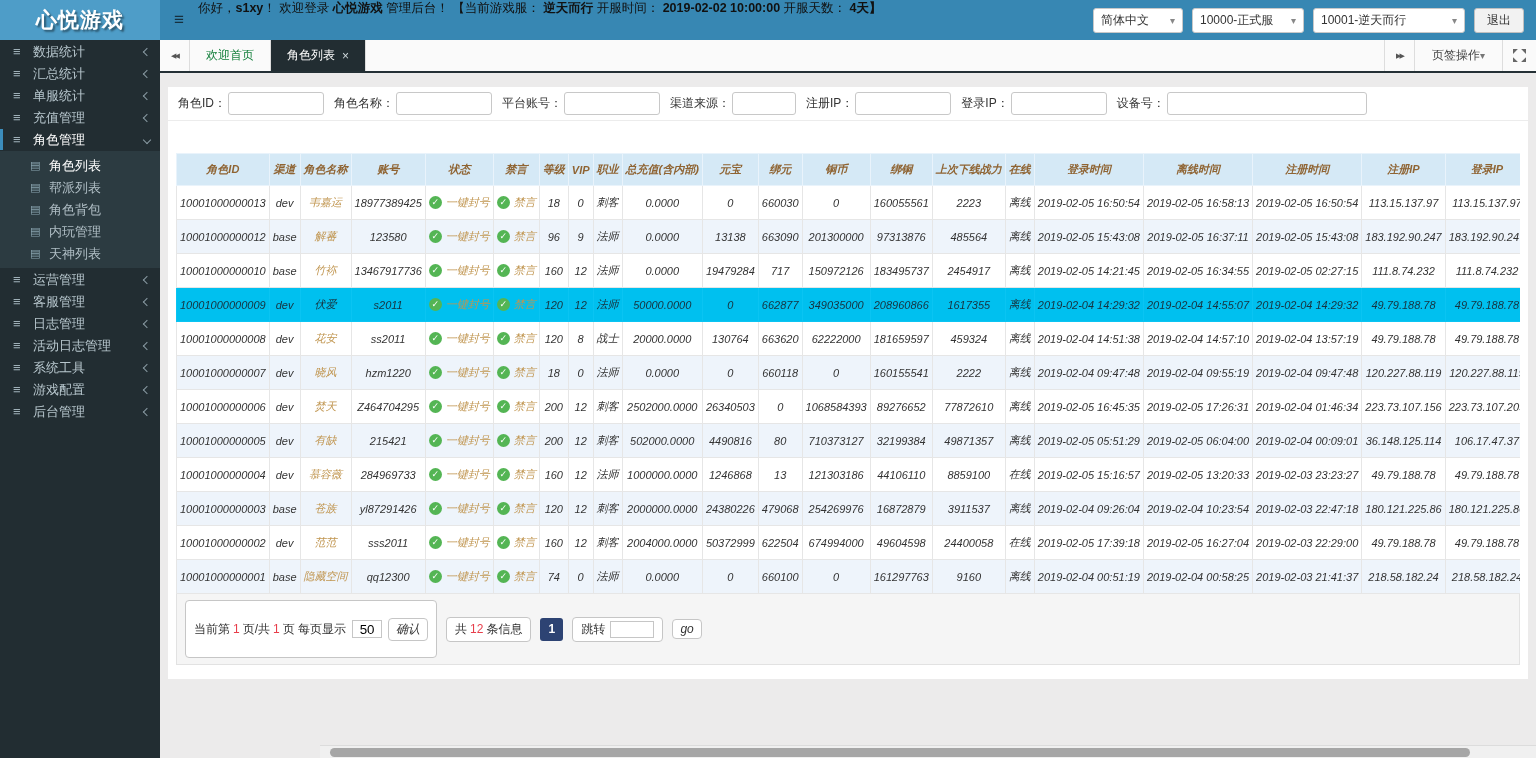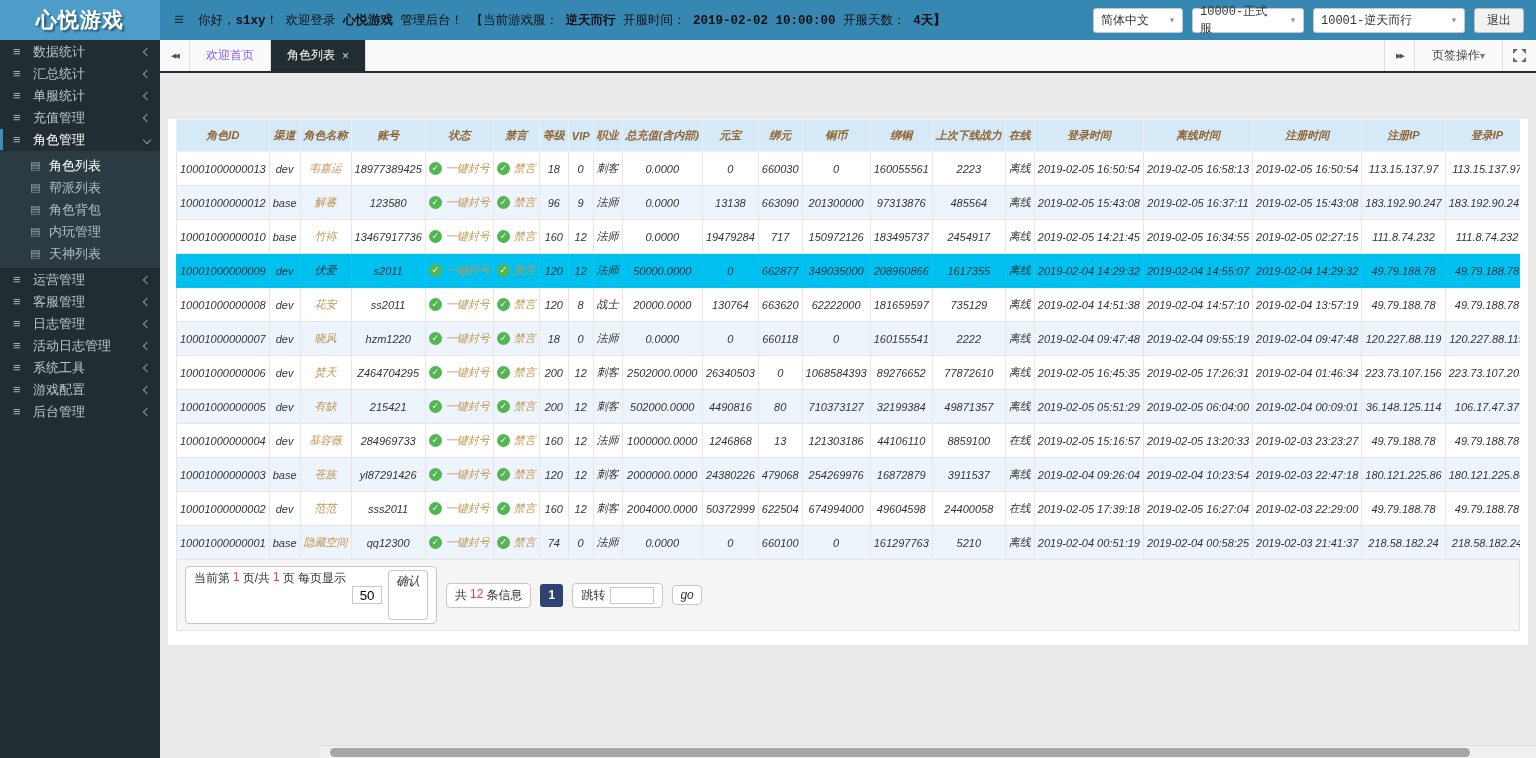--- a/index.html
+++ b/index.html
@@ -1,21 +1,21 @@
 <!DOCTYPE html>
 <html><head>
 <meta charset="utf-8">
 <style>
   * { box-sizing: border-box; margin: 0; padding: 0; }
   html,body { width:1536px; height:758px; overflow:hidden;
     font-family:"Liberation Sans","DejaVu Sans",sans-serif; font-size:12px; background:#ecebeb; }
 
   
   .header { position:absolute; top:0; left:0; width:1536px; height:40px;
-    background:#3787b3; display:flex; align-items:center; z-index:20;font-family:Liberation Mono, monospace; }
+    background:#3787b3; display:flex; z-index:20; }
   .logo { width:160px; height:40px; background:#4e9dc8; color:#fff; font-size:21px;
     font-weight:bold; display:flex; align-items:center; justify-content:center;
     text-shadow:2px 2px 2px rgba(0,0,0,.45); letter-spacing:1px; }
   .hamburger { width:38px; height:40px; display:flex; align-items:center; justify-content:center;
     color:#16303f; font-size:17px; cursor:pointer; }
   .welcome { color:#111; font-size:12.5px; white-space:nowrap; }
   .welcome .b { font-weight:bold; }
   .header-right { margin-left:auto; display:flex; align-items:center; gap:9px; padding-right:12px; }
   .hsel { background:#fff; border:1px solid #c8c8c8; border-radius:3px; height:25px;
     display:flex; align-items:center; padding:0 7px; color:#333; cursor:pointer; }
@@ -39,21 +39,21 @@
   .sub-item .micon { width:19px; font-size:11px; color:#8aa4af; }
   .sub-item.current { color:#fff; }
 
   
   .main { position:absolute; top:40px; left:160px; right:0; bottom:0; background:#ecebeb; overflow:hidden; }
 
   
   .tabbar { height:33px; background:#fafafa; border-bottom:2px solid #243035; display:flex; align-items:stretch; }
   .tab-nav { width:30px; display:flex; align-items:center; justify-content:center;
     color:#555; font-size:7px; letter-spacing:-2px; border-right:1px solid #ddd; cursor:pointer; }
-  .tab { display:flex; align-items:center; padding:0 16px; color:#8b5cf6; border-right:1px solid #ddd;
+  .tab { display:flex; align-items:center; padding:0 16px; color:#15803d; border-right:1px solid #ddd;
     cursor:pointer; background:#fafafa; }
   .tab.active { background:#222d32; color:#fff; }
   .tab .close { margin-left:7px; font-size:12px; color:#cfd8dc; cursor:pointer; }
   .tab-spacer { flex:1; }
   .tab-right { display:flex; align-items:stretch; }
   .tab-right > div { border-left:1px solid #ddd; display:flex; align-items:center; justify-content:center; cursor:pointer; }
   .tab-next { width:30px; color:#555; font-size:7px; letter-spacing:-2px; }
   .tab-ops { width:88px; color:#444; }
   .tab-ops .caret { font-size:10px; color:#777; }
   .tab-expand { width:34px; }
@@ -85,21 +85,21 @@
   .name-link { color:#c0954f; cursor:pointer; }
   .badge-action { color:#c0954f; cursor:pointer; display:inline-flex; align-items:center; gap:4px; }
   .check-icon { display:inline-block; width:13px; height:13px; border-radius:50%; background:#54b554;
     color:#fff; font-size:9px; line-height:13px; text-align:center; }
   .check-icon::before { content:"✓"; }
 
   
   .pager { display:flex; align-items:center; gap:9px; margin:0 8px; padding:6px 8px;
     background:#f5f5f5; border:1px solid #e2e2e2; border-top:none; color:#333; }
   .pg-box { background:#fff; border:1px solid #c6c6c6; border-radius:4px; padding:3px 8px;
-    display:inline-flex; gap:3px; }
+    display:inline-flex; align-items:center; gap:3px; }
   .red { color:#e73d4a; }
   .per-page-input { width:30px; height:18px; border:1px solid #c6c6c6; text-align:center; margin:16px 3px; }
   .mini-btn { border:1px solid #c6c6c6; border-radius:4px; background:#fff; padding:2px 7px; cursor:pointer;font-style:italic; }
   .active-page { min-width:23px; height:23px; background:#2d4373; color:#fff; display:inline-flex;
     align-items:center; justify-content:center; border-radius:3px; font-weight:bold; cursor:pointer; }
   .jump-input { width:44px; height:17px; border:1px solid #c6c6c6; margin-left:2px; }
 
   
   .hscroll { position:absolute; left:160px; right:0; bottom:0; height:13px; background:#f0f0f0;
     border-top:1px solid #dcdcdc; z-index:15; }
@@ -242,20 +242,36 @@
               <path d="M12 12H7.5L12 7.5z"></path>
           </g>
         </svg>
       </div>
     </div>
   </div>
 
   <div class="content">
     <div class="panel">
 
+      <div class="filter-row">
+        <label>角色ID：</label>
+        <input class="f-input w-std" style="">
+        <label>角色名称：</label>
+        <input class="f-input w-std" style="">
+        <label>平台账号：</label>
+        <input class="f-input w-std" style="">
+        <label>渠道来源：</label>
+        <input class="f-input w-small" style="">
+        <label>注册IP：</label>
+        <input class="f-input w-std" style="">
+        <label>登录IP：</label>
+        <input class="f-input w-std" style="">
+        <label>设备号：</label>
+        <input class="f-input w-big" style="">
+      </div>
 
 
       <div class="table-wrap">
         <table>
           <thead>
             <tr>
               <th>角色ID</th>
               <th>渠道</th>
               <th>角色名称</th>
               <th>账号</th>
@@ -430,21 +446,21 @@
                   </span>
                 </td>
                 <td>120</td>
                 <td>8</td>
                 <td>战士</td>
                 <td>20000.0000</td>
                 <td>130764</td>
                 <td>663620</td>
                 <td>62222000</td>
                 <td>181659597</td>
-                <td>735129</td>
+                <td>459324</td>
                 <td>离线</td>
                 <td>2019-02-04 14:51:38</td>
                 <td>2019-02-04 14:57:10</td>
                 <td>2019-02-04 13:57:19</td>
                 <td>49.79.188.78</td>
                 <td>49.79.188.78</td>
               </tr>
               <tr>
                 <td>10001000000007</td>
                 <td>dev</td>
@@ -661,21 +677,21 @@
                   </span>
                 </td>
                 <td>74</td>
                 <td>0</td>
                 <td>法师</td>
                 <td>0.0000</td>
                 <td>0</td>
                 <td>660100</td>
                 <td>0</td>
                 <td>161297763</td>
-                <td>5210</td>
+                <td>9160</td>
                 <td>离线</td>
                 <td>2019-02-04 00:51:19</td>
                 <td>2019-02-04 00:58:25</td>
                 <td>2019-02-03 21:41:37</td>
                 <td>218.58.182.24</td>
                 <td>218.58.182.24</td>
               </tr>
             </tbody>
         </table>
       </div>

